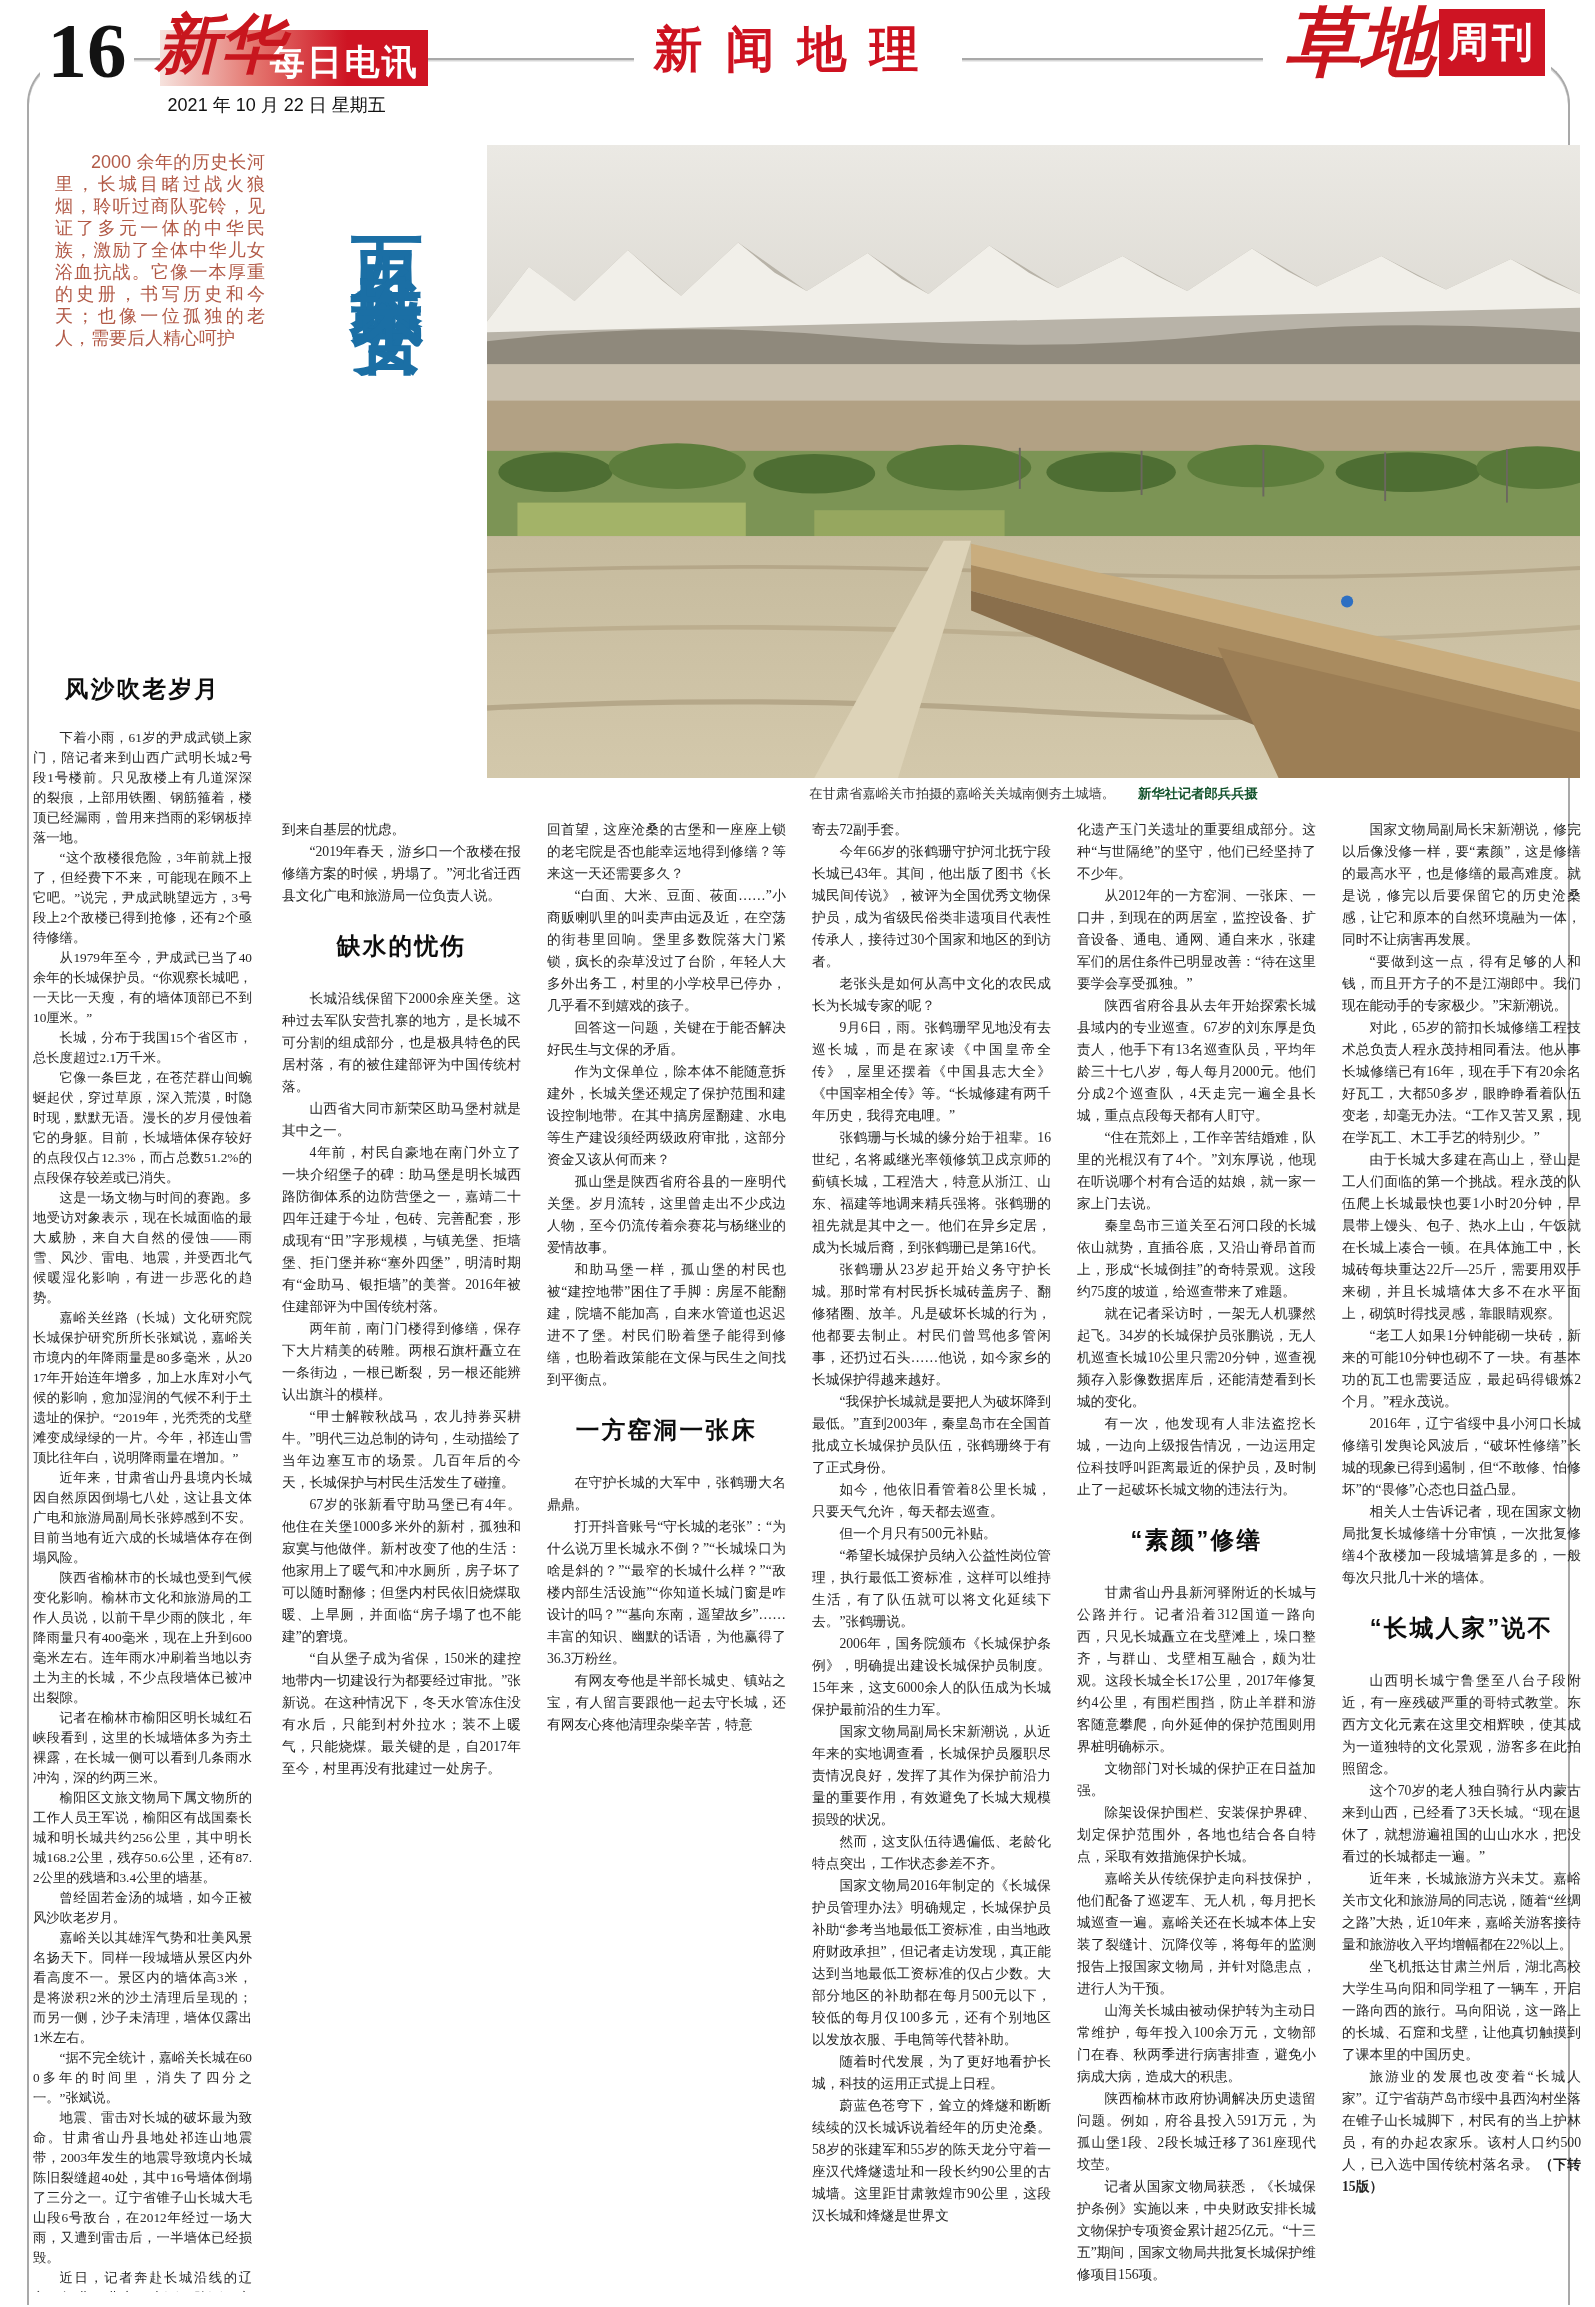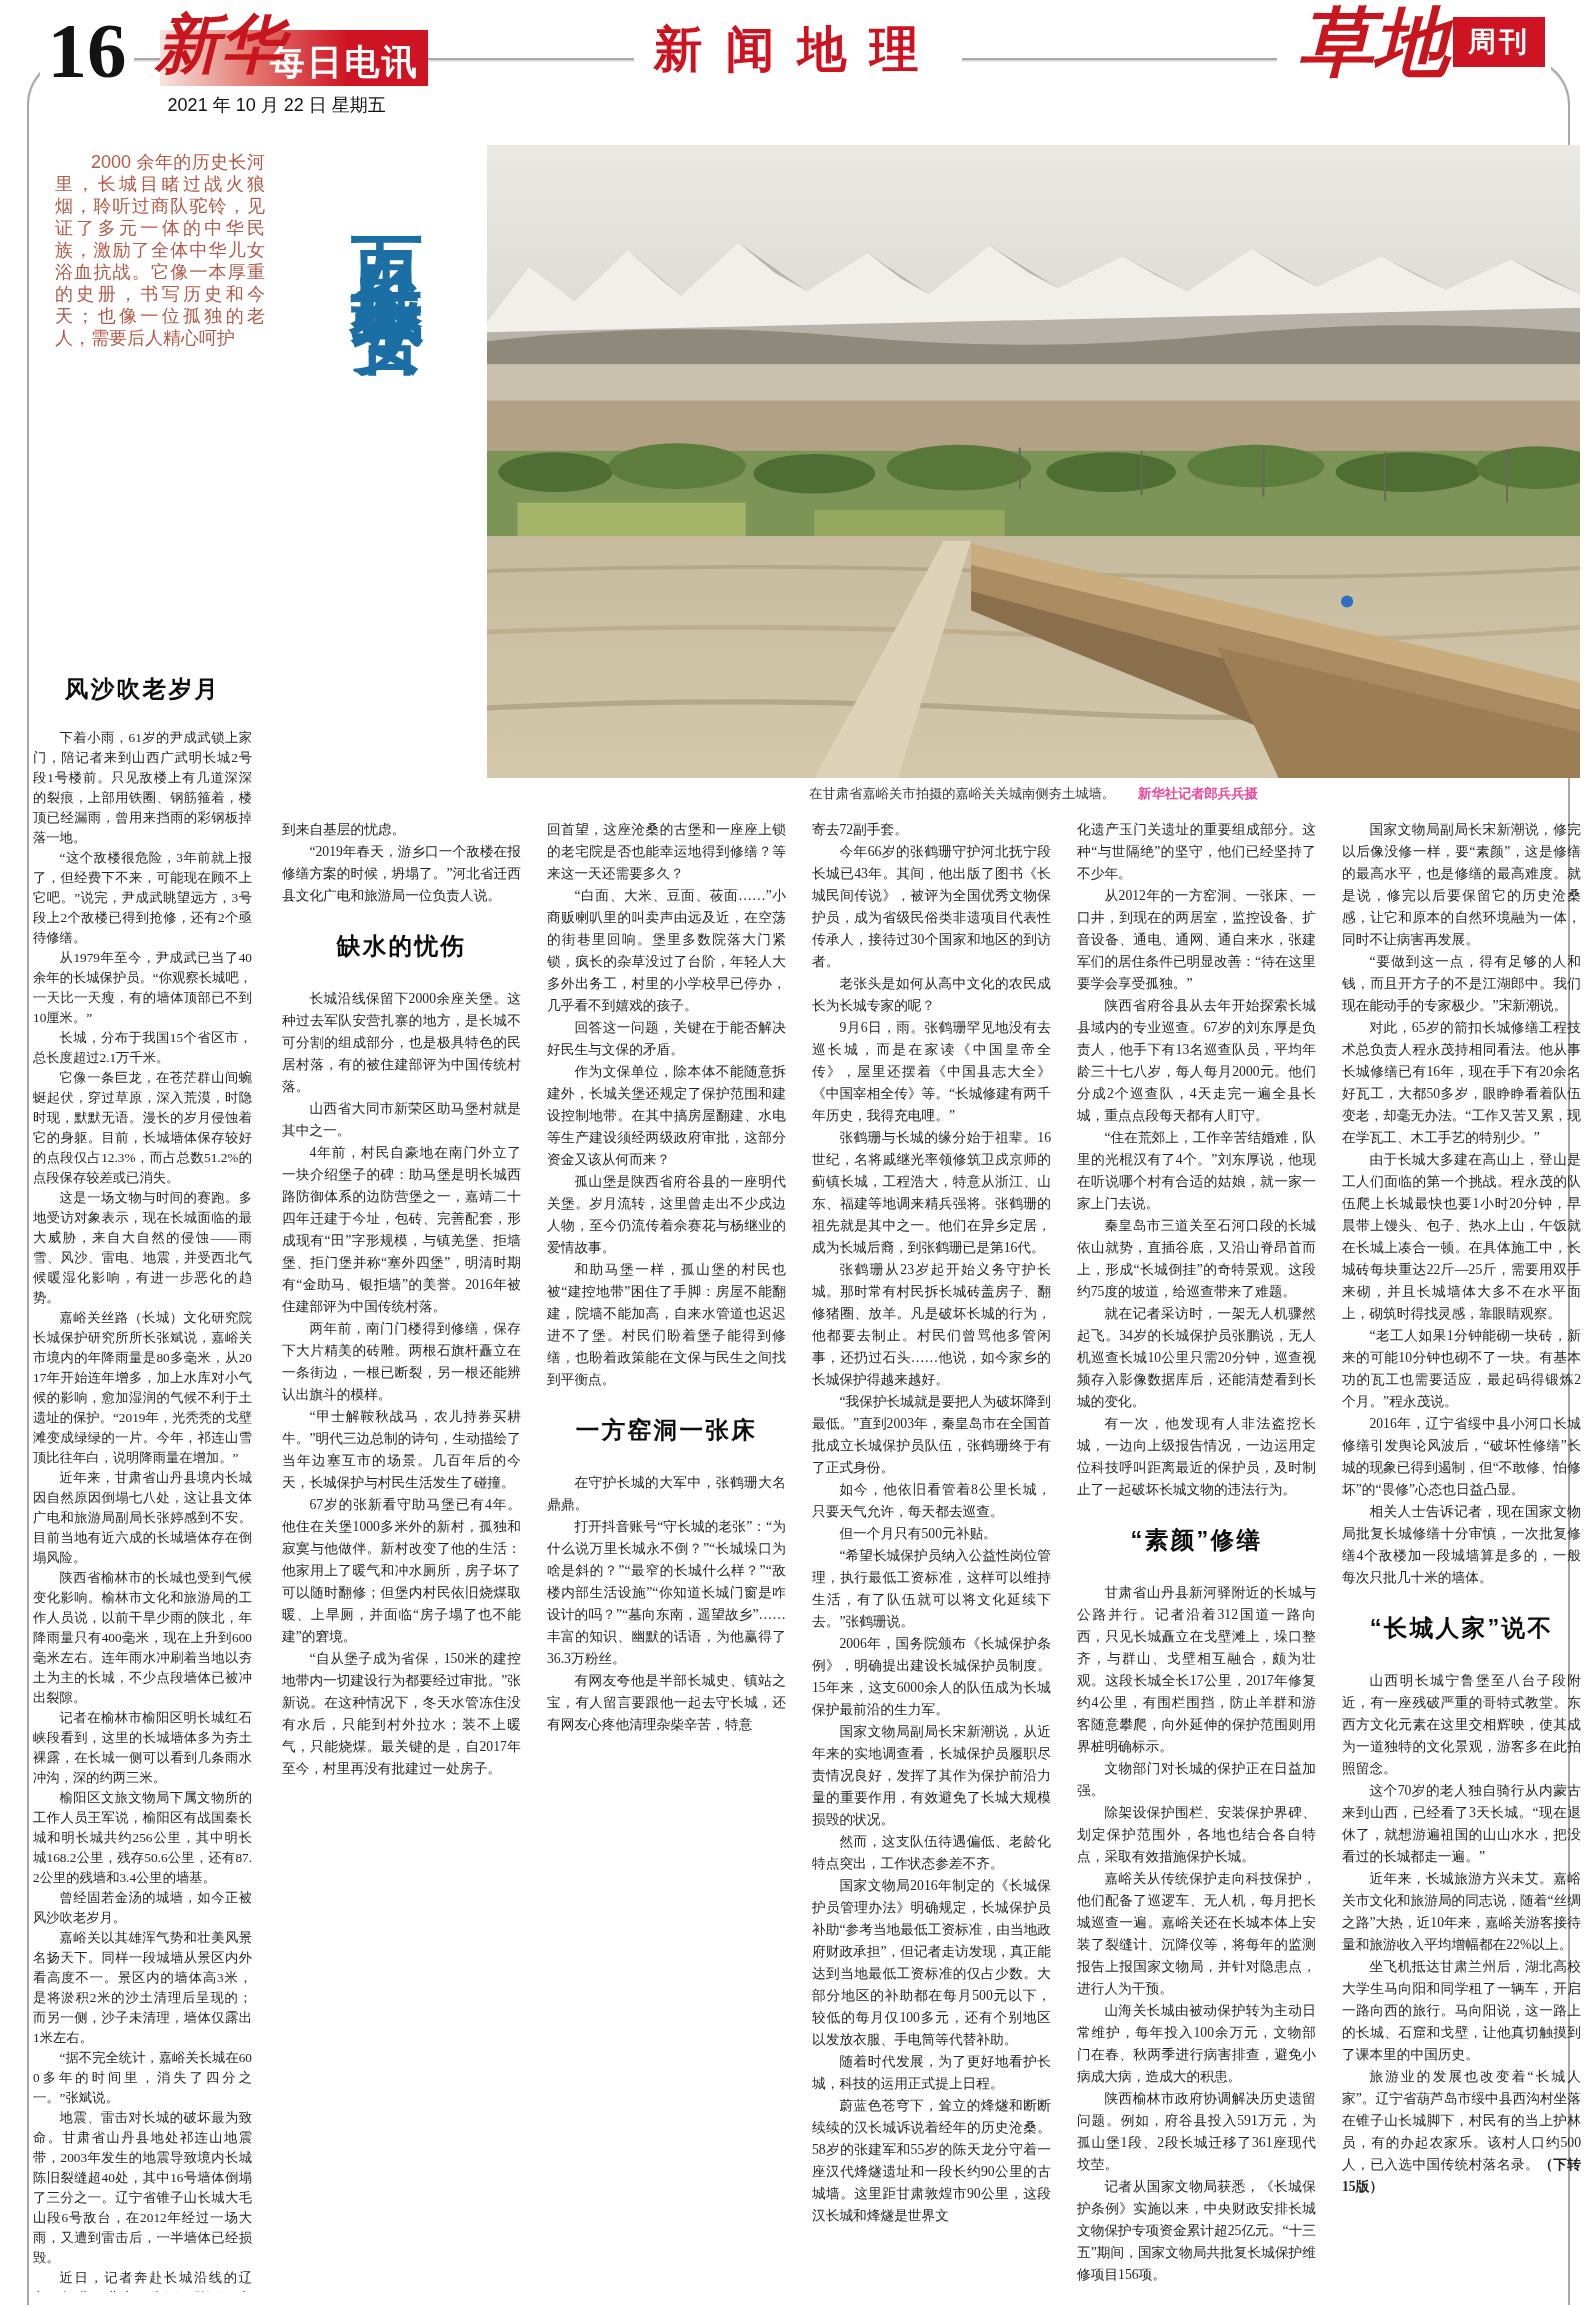--- a/index.html
+++ b/index.html
@@ -42,21 +42,21 @@
     background:#fff;padding:0 20px;white-space:nowrap;
     font-family:"Liberation Serif",serif;
   }
   .weekly{position:absolute;right:44px;top:4.6px;z-index:5;background:#fff;padding:0 6px;white-space:nowrap;}
   .weekly .script{
     font-size:75px;color:#c8161e;font-style:italic;font-weight:bold;
     font-family:"Liberation Serif",serif;vertical-align:middle;line-height:1;margin-left:15px;
   }
   .weekly .wbox{
     display:inline-block;background:#ce1423;color:#fff;font-weight:bold;
-    font-size:28px;padding:6px 15px;margin-left:4.6px;vertical-align:middle;
+    font-size:41px;padding:6px 9px;margin-left:4.6px;vertical-align:middle;
     font-family:"Liberation Sans",sans-serif;letter-spacing:3px;
   }
   
   .lead{
     position:absolute;left:55px;top:151px;width:210px;
     font-size:18px;line-height:22px;color:#b25a47;text-align:justify;
     text-justify:inter-ideograph;word-break:break-all;text-indent:2em;
     font-family:"Liberation Sans",sans-serif;
   }
   .col1{position:absolute;left:33px;top:668px;width:219px;height:1624px;overflow:hidden;}
@@ -79,21 +79,21 @@
   .vtitle{
     position:absolute;left:352px;top:181px;height:609px;z-index:4;
     writing-mode:vertical-rl;text-orientation:upright;
     font-family:"Liberation Sans",sans-serif;font-weight:bold;
     font-size:72px;letter-spacing:12px;line-height:1;color:#1b6fa5;
   }
   .caption{
     position:absolute;left:487px;top:785px;width:1093px;text-align:center;
     font-size:13.3px;color:#3a3a3a;
   }
-  .caption .credit{font-weight:bold;color:#ec4899;margin-left:23px;font-family:Liberation Mono, monospace;}
+  .caption .credit{font-weight:bold;color:#14532d;margin-left:23px;font-family:Liberation Mono, monospace;}
   
   .columns{
     position:absolute;left:282px;top:819px;width:1299px;height:1472px;
     display:flex;gap:26px;
   }
   .columns .col{width:239px;overflow:hidden;}
 </style>
 </head>
 <body>
 

